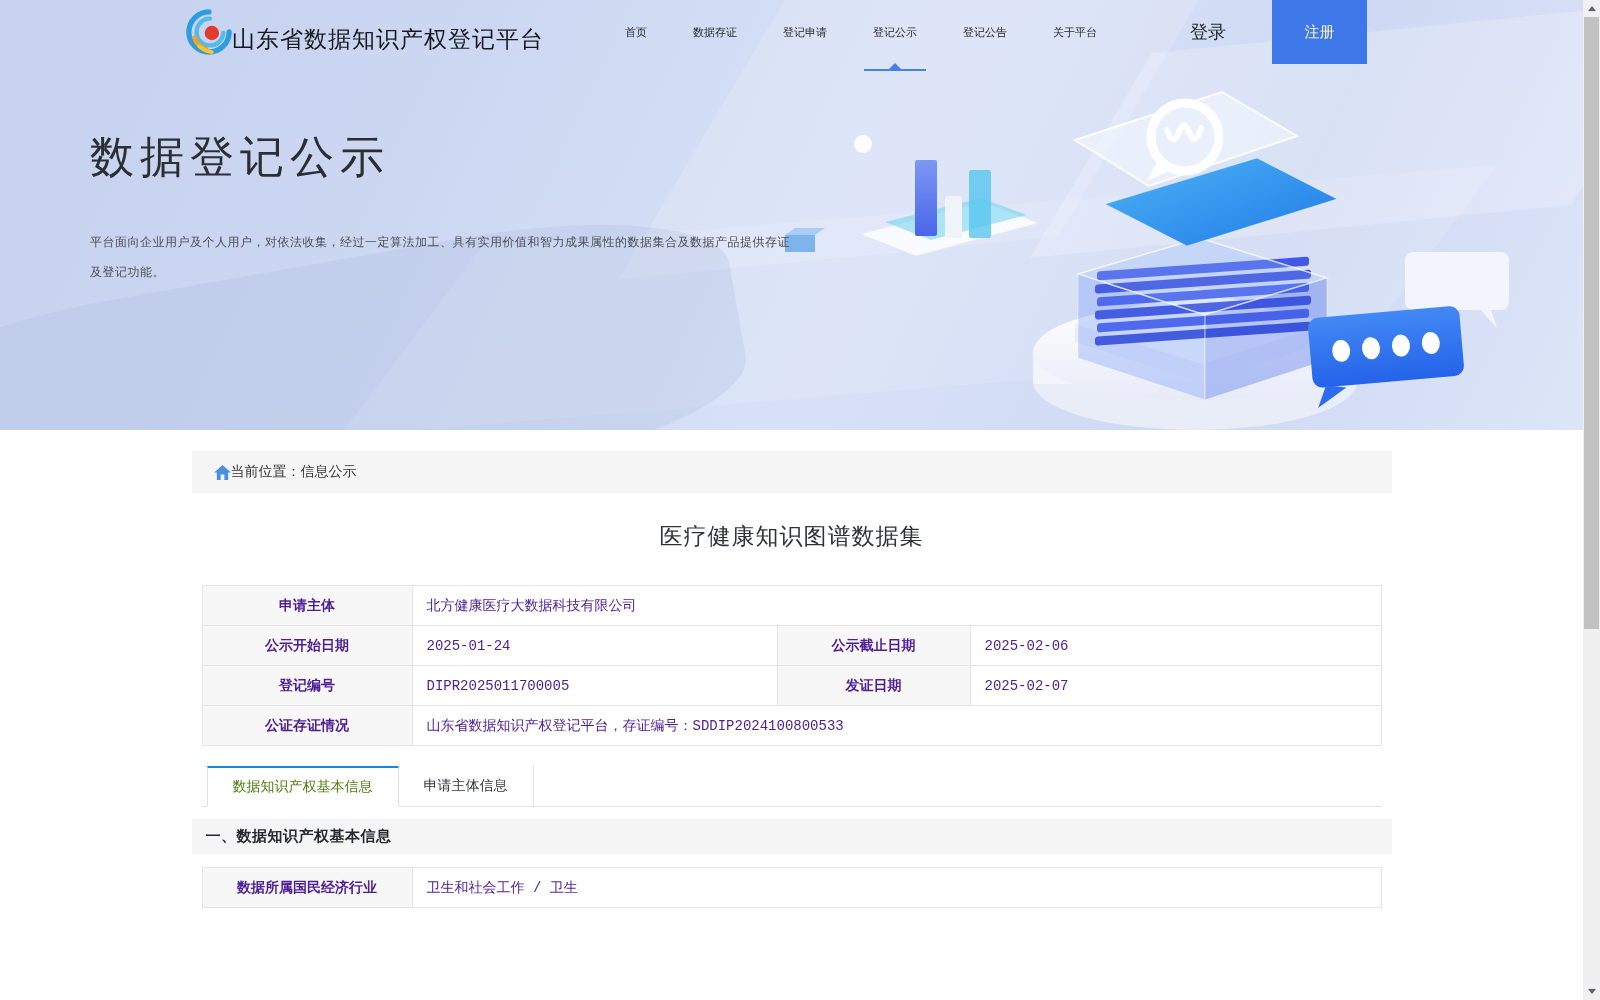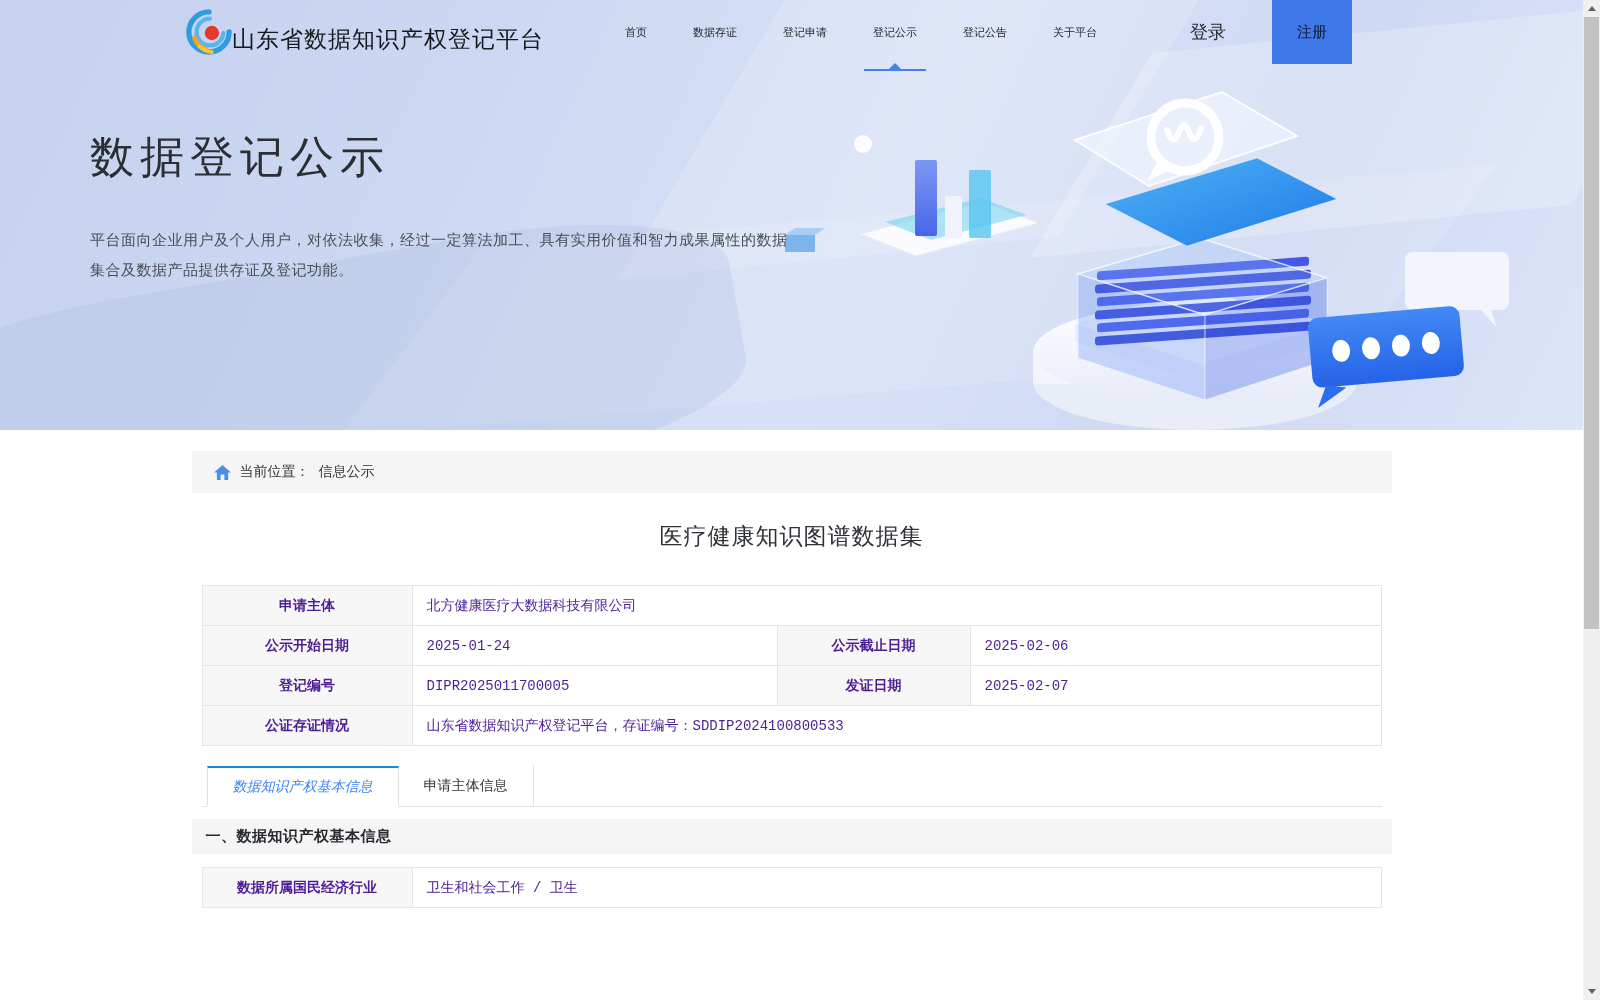--- a/index.html
+++ b/index.html
@@ -21,55 +21,55 @@
   .brand { display:flex; align-items:flex-end; cursor:pointer; }
   .brand svg { width:46px; height:46px; }
   .brand-title { font-size:23px; color:#15181d; letter-spacing:1px; font-weight:500; }
   nav.main-nav { display:flex; align-items:center; margin-left:58px; height:64px; }
   .nav-item { position:relative; display:flex; align-items:center; height:64px; padding:0 23px;
     font-size:11px; color:#23262b; text-decoration:none; cursor:pointer; white-space:nowrap; }
   .nav-item .nav-underline { position:absolute; left:14px; right:14px; bottom:-7px; height:2px; background:#4a7fe8; }
   .nav-item .nav-underline::before { content:""; position:absolute; left:50%; top:-6px; margin-left:-6px;
     border-left:6px solid transparent; border-right:6px solid transparent; border-bottom:6px solid #4a7fe8; }
   .login { margin-left:46px; padding:0 24px; font-size:18px; color:#23262b; text-decoration:none; cursor:pointer; }
-  .register { margin-left:22px; width:80px; height:64px; border:none; background:#3e78e8; color:#0f172a;
+  .register { margin-left:22px; width:95px; height:64px; border:none; background:#3e78e8; color:#fef9c3;
     font-size:15px; cursor:pointer; font-family:inherit; }
 
   .hero-copy { position:relative; z-index:4; margin:64px 0 0 90px; width:705px; }
   .hero-copy h1 { font-family:"Liberation Serif","DejaVu Serif",serif; font-weight:500; font-size:44px;
     letter-spacing:6px; color:#2b2e33; }
-  .hero-copy p { margin-top:40px; font-size:15px; line-height:30px; color:#4a4e55; letter-spacing:.5px;font-family:Liberation Mono, monospace; }
+  .hero-copy p { margin-top:40px; font-size:12px; line-height:30px; color:#4a4e55; letter-spacing:.5px; }
 
   .hero-illu { position:absolute; right:18px; top:82px; width:790px; height:348px; z-index:2; pointer-events:none; }
 
   
   main { width:1583px; background:#fff; }
   .container { width:1200px; margin:0 auto; }
 
   .breadcrumb { margin-top:21px; height:42px; background:#f5f5f5; display:flex; align-items:center;
-    padding-left:22px; font-size:14px; color:#333; gap:9px; }
+    padding-left:22px; font-size:14px; color:#333; }
   .breadcrumb svg { width:17px; height:15px; }
   .breadcrumb a { color:#333; text-decoration:none; cursor:pointer; }
 
   .detail-title { margin-top:28px; text-align:center; font-family:"Liberation Serif","DejaVu Serif",serif;
     font-size:23px; font-weight:500; color:#2e3136; letter-spacing:1px; }
 
   table.info-table { width:1180px; margin:0 10px; border-collapse:collapse; table-layout:fixed; }
   table.info-table td { border:1px solid #e5e5e5; font-size:14px; color:#4c1d95; height:40px; }
   td.lbl { background:#f7f7f7; text-align:center; font-weight:700; color:#303338; }
   td.val { padding:4px 14px; font-family:Liberation Mono, monospace; font-size:14.5px; color:#3a3d42; }
   table.summary { margin-top:33px; }
   table.basic { margin-top:13px; }
   td.desc-val { vertical-align:top; padding-top:12px; height:150px; line-height:24px; }
 
   .tabs { margin:20px 10px 0 10px; display:flex; border-bottom:1px solid #e2e2e2; height:41px; align-items:flex-end; }
   .tab { display:flex; align-items:center; justify-content:center; height:41px; padding:0 25px;
     font-size:14px; color:#33363b; cursor:pointer; background:transparent; border-right:1px solid #e4e4e4; }
-  .tab.active { margin-left:5px; margin-bottom:-1px; background:#fff; color:#3b82f6;
-    border:1px solid #e0e0e0; border-top:2px solid #1789d6; border-bottom:1px solid #fff;font-style:italic; }
+  .tab.active { margin-left:5px; margin-bottom:-1px; background:#fff; color:#4d7c0f;
+    border:1px solid #e0e0e0; border-top:2px solid #1789d6; border-bottom:1px solid #fff; }
 
   .section-heading { margin-top:12px; height:35px; background:#f5f5f5; display:flex; align-items:center;
     padding-left:14px; font-size:15px; font-weight:700; color:#26292e; letter-spacing:.5px; }
 
   
   .scrollbar { position:absolute; top:0; right:0; width:17px; height:1000px; background:#f0f0f0; z-index:50; }
   .sb-arrow { position:absolute; left:0; width:17px; height:17px; display:flex; align-items:center; justify-content:center; cursor:pointer; }
   .sb-arrow.up { top:0; } .sb-arrow.down { bottom:0; }
   .sb-arrow.up::before { content:""; border-left:4px solid transparent; border-right:4px solid transparent; border-bottom:5px solid #5f6368; }
   .sb-arrow.down::before { content:""; border-left:4px solid transparent; border-right:4px solid transparent; border-top:5px solid #5f6368; }

